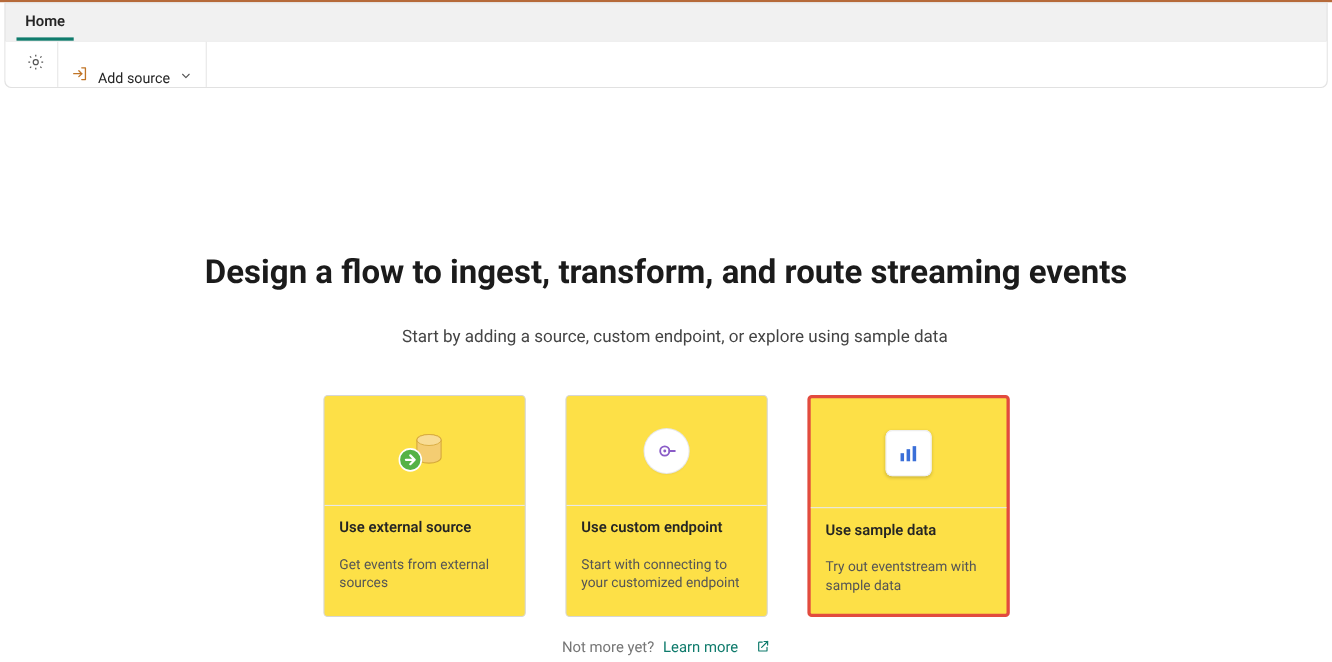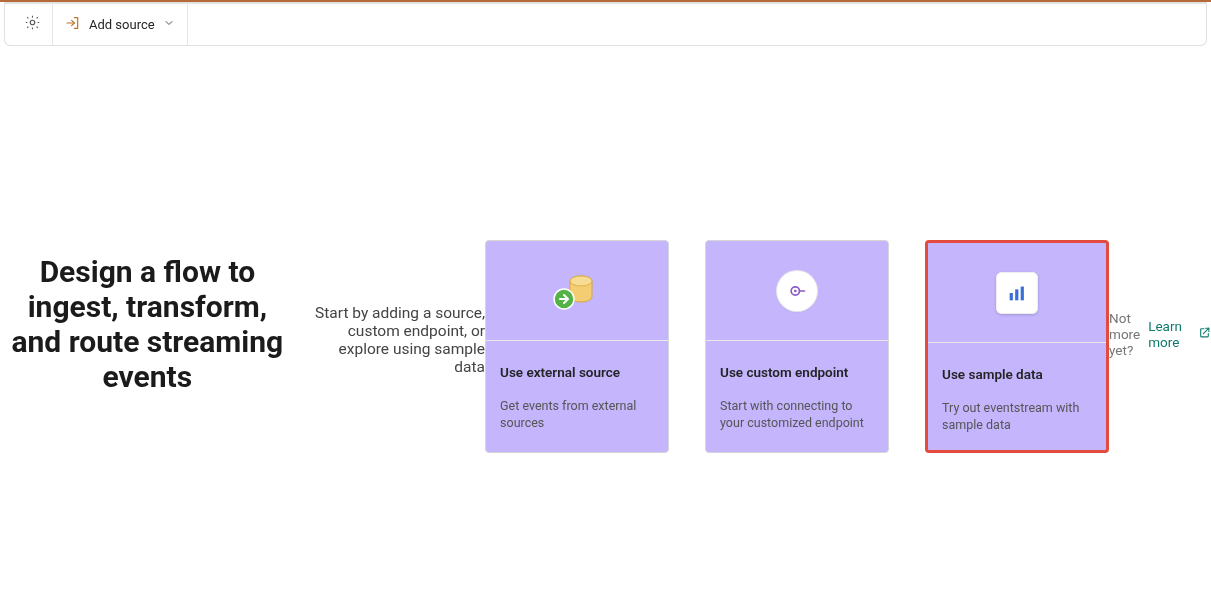--- a/index.html
+++ b/index.html
@@ -41,37 +41,37 @@
     display: flex;
     align-items: stretch;
     height: 42px;
     background: #ffffff;
     border-top: 1px solid #e6e6e6;
     border-radius: 0 0 6px 6px;
     padding: 0 8px;
   }
   .toolbar-btn {
     display: flex;
-    align-items: center;
+    align-items: flex-end;
     padding: 0 12px;
     border-right: 1px solid #e6e6e6;
     gap: 8px;
     cursor: pointer;
     font-size: 13px;
     color: #242424;
   }
   .gear-btn {
     display: flex; align-items: center; justify-content:center;
     width: 40px;
     border-right: 1px solid #e6e6e6;
     cursor: pointer;
   }
   .content {
     display: flex;
-    flex-direction: row;
+    flex-direction: column;
     align-items: center;
     padding-top: 150px;
   }
   .headline {
     font-size: 30px;
     font-weight: 700;
     color: #1b1b1b;
     text-align: center;
   }
   .subhead {
@@ -83,25 +83,24 @@
   }
   .cards-row {
     display: flex;
     gap: 36px;
     margin-top: 44px;
   }
   .card {
     width: 184px;
     border: 1px solid #d6d6d6;
     border-radius: 4px;
-    background: #c4b5fd;
+    background: #fde047;
     cursor: pointer;
     display: flex;
     flex-direction: column;
-    gap: 11px;
   }
   .card.highlight {
     border: 3px solid #e24b3e;
     width: 184px;
   }
   .card-top {
     height: 100px;
     display: flex;
     align-items: center;
     justify-content: center;
@@ -140,20 +139,25 @@
     background:#fff;
     box-shadow: 0 0 0 1px #e8e8e8, 0 1px 2px rgba(0,0,0,0.1);
   }
 </style>
 </head>
 <body>
 
 <div class="orange-bar"></div>
 
 <div class="ribbon-area">
+  <div class="tabs-row">
+    <div class="tab active">
+      <span>Home</span>
+    </div>
+  </div>
   <div class="toolbar-row">
     <div class="gear-btn">
       <span>
         <svg width="17" height="17" viewBox="0 0 24 24" fill="none" stroke="#555" stroke-width="1.6">
           <circle cx="12" cy="12" r="3.2"></circle>
           <path d="M12 2.5v2.3M12 19.2v2.3M4.6 4.6l1.6 1.6M17.8 17.8l1.6 1.6M2.5 12h2.3M19.2 12h2.3M4.6 19.4l1.6-1.6M17.8 6.2l1.6-1.6"></path>
         </svg>
       </span>
     </div>
     <div class="toolbar-btn">

